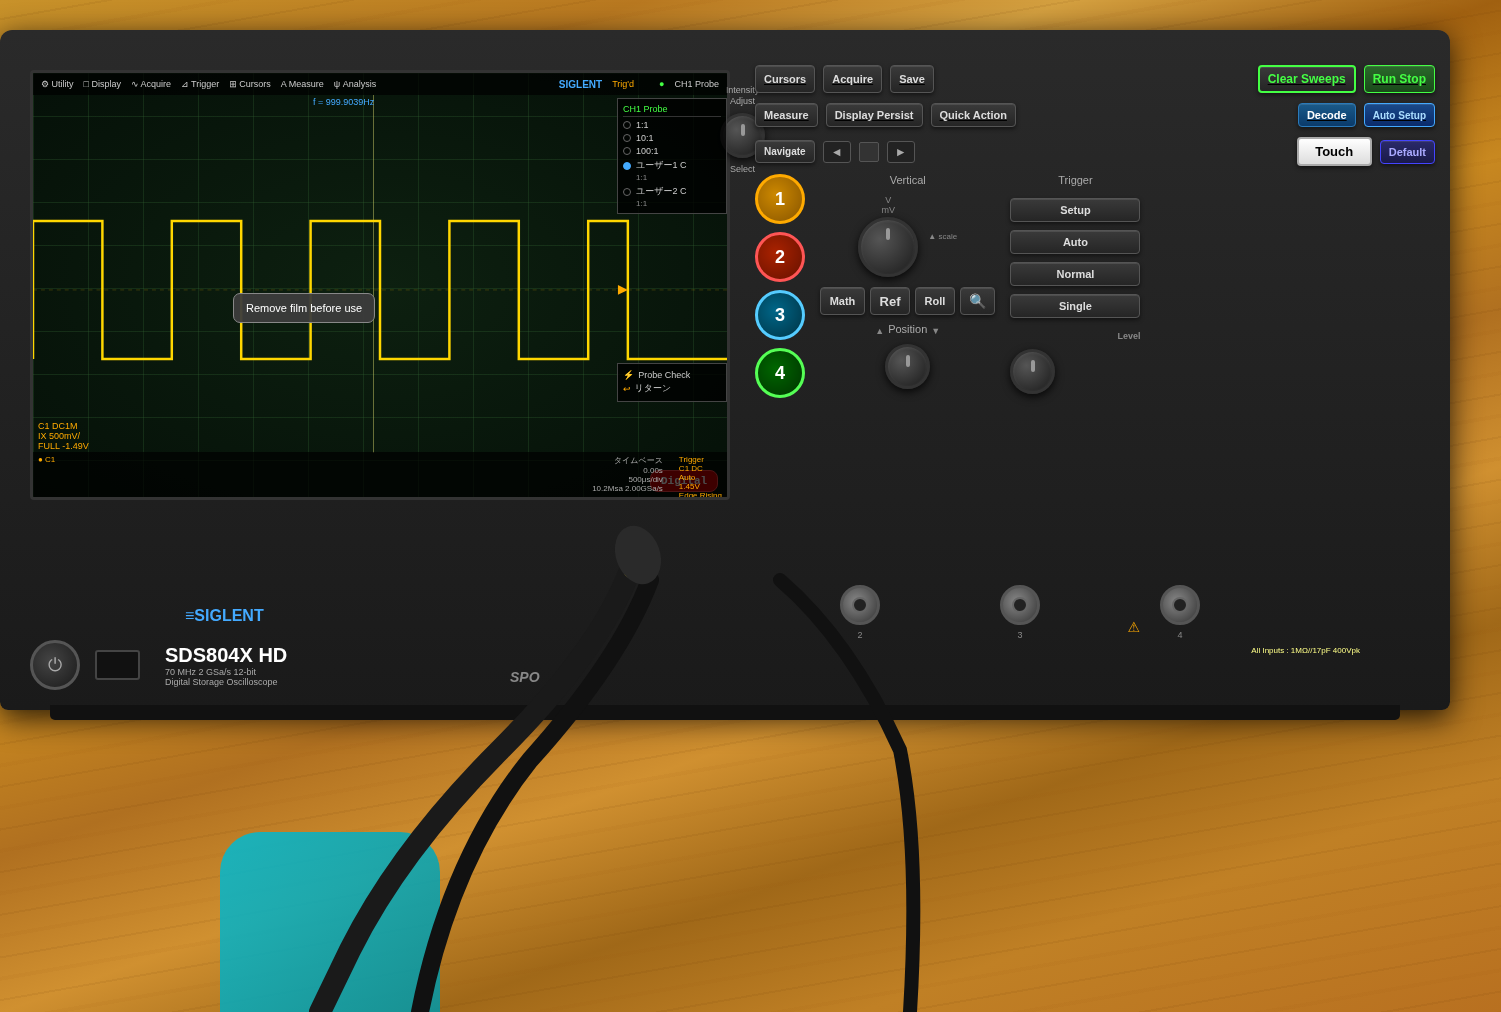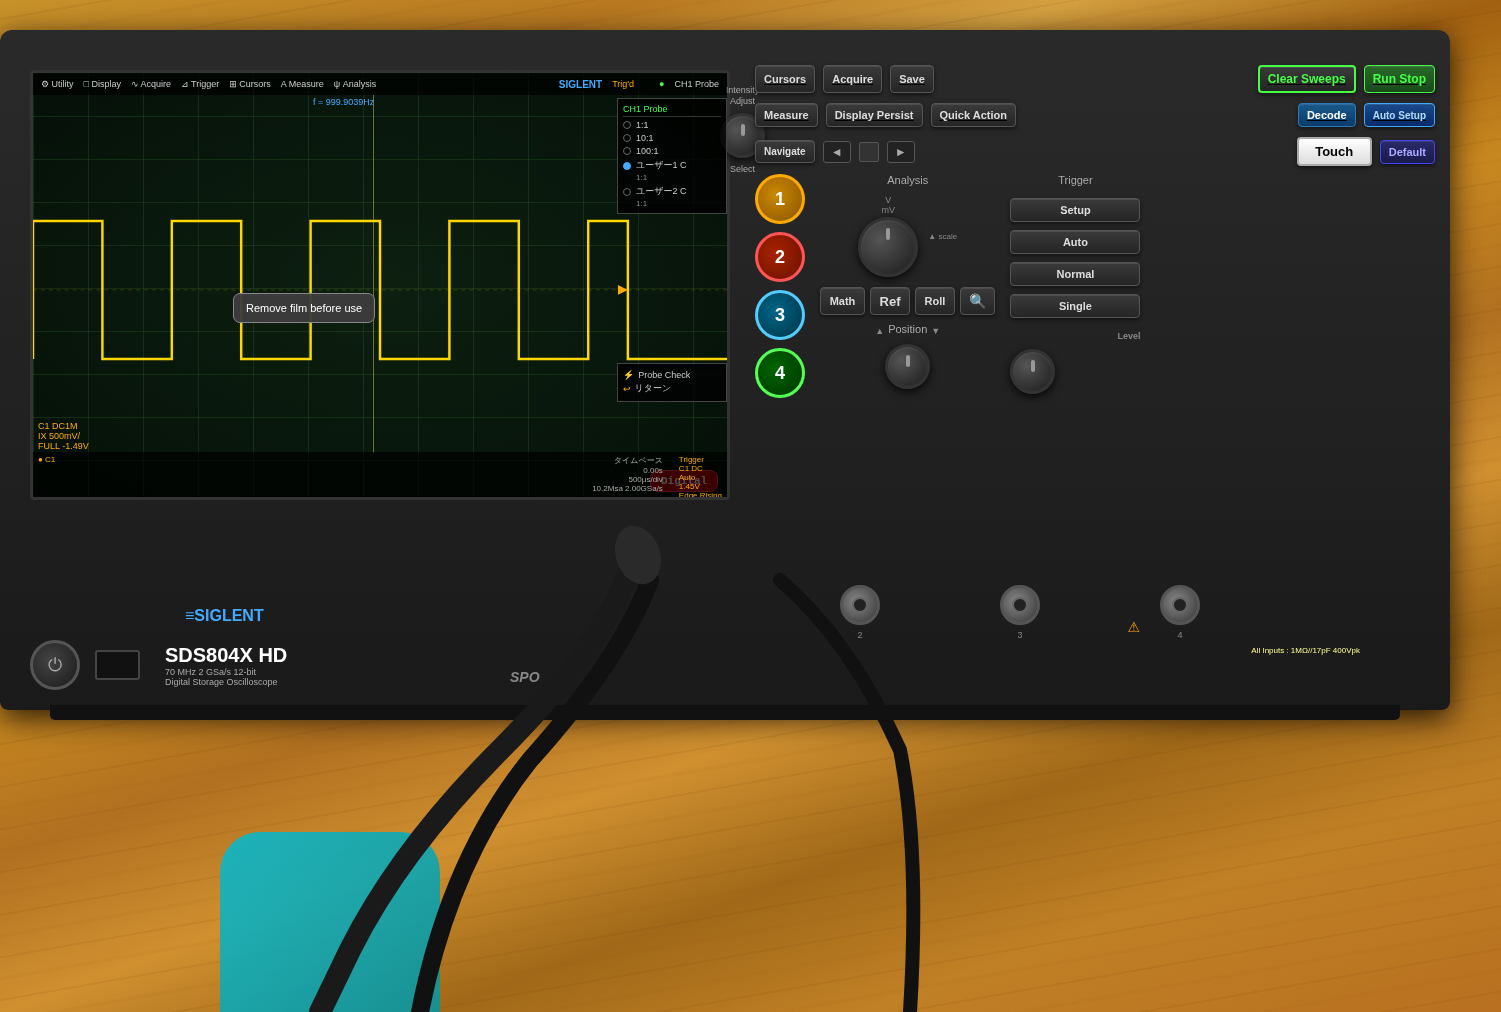--- a/index.html
+++ b/index.html
@@ -659,21 +659,21 @@
     <div style="display:flex;gap:15px;margin-top:5px;">
 
       <div style="display:flex;flex-direction:column;gap:8px;align-items:center;">
         <div class="ch-btn ch1">1</div>
         <div class="ch-btn ch2">2</div>
         <div class="ch-btn ch3">3</div>
         <div class="ch-btn ch4">4</div>
       </div>
 
       <div style="display:flex;flex-direction:column;align-items:center;gap:5px;">
-        <div class="section-label">Analysis</div>
+        <div class="section-label">Vertical</div>
         <div style="display:flex;gap:10px;align-items:center;">
           <div class="knob-section">
             <div class="knob-label-top">V<br>mV</div>
             <div class="knob"></div>
           </div>
           <div style="display:flex;flex-direction:column;gap:5px;">
             <div style="color:#888;font-size:8px;text-align:center;">▲ scale</div>
           </div>
         </div>
 

